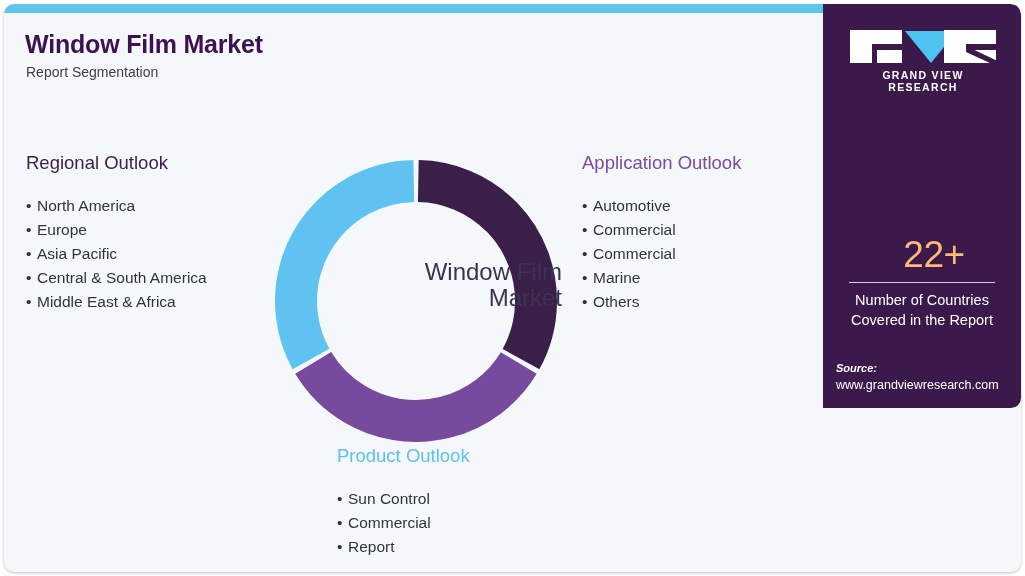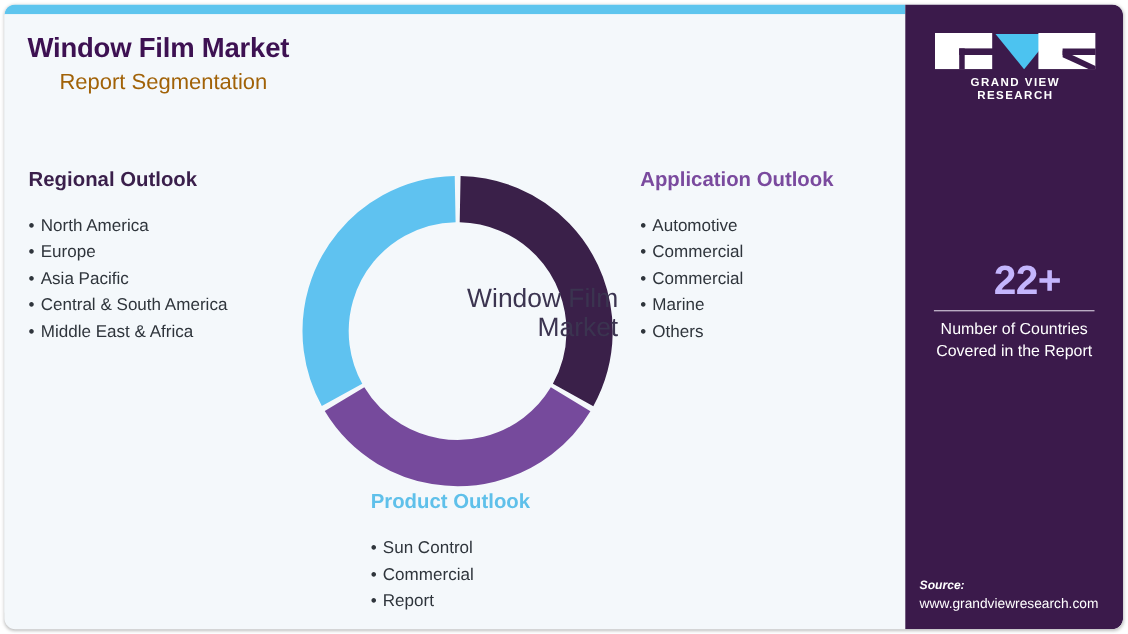--- a/index.html
+++ b/index.html
@@ -41,29 +41,28 @@
     position: absolute;
     left: 21px; top: 17px;
     font-size: 25px;
     font-weight: bold;
     color: #3d1152;
     letter-spacing: -0.2px;
   }
   .subtitle {
     position: absolute;
     left: 22px; top: 51px;
-    font-size: 20px;
-    color: #a16207;
-    margin-left: 28px;
+    font-size: 14px;
+    color: #404040;
   }
   
   .outlook-block { position: absolute; }
   .outlook-head {
     font-size: 18.5px;
-    font-weight: bold;
+    font-weight: normal;
     margin-bottom: 3px;
     white-space: nowrap;
   }
   .outlook-list { list-style: none; margin-top: 20px; }
   .outlook-list li {
     font-size: 15.5px;
     color: #2f353c;
     line-height: 24px;
     white-space: nowrap;
   }
@@ -91,21 +90,21 @@
     width: 292px;
     text-align: right;
     font-size: 24px;
     line-height: 26px;
     color: #3b3450;
   }
   
   .side-panel {
     position: absolute;
     right: 0; top: 0;
-    width: 198px; height: 568px;
+    width: 198px; height: 404px;
     background: #3b1a4b;
     border-top-right-radius: 10px;
     border-bottom-right-radius: 10px;
   }
   .logo {
     position: absolute;
     left: 27px; top: 26px;
     width: 146px; height: 52px;
   }
   .logo-marks {
@@ -120,23 +119,23 @@
     font-weight: bold;
     letter-spacing: 1.3px;
   }
   .stat-wrap {
     position: absolute;
     left: 0; top: 230px;
     width: 198px;
     text-align: center;
   }
   .stat-number {
-    color: #c4b5fd;
+    color: #fdba74;
     font-size: 37px;
-    font-weight: bold;
+    font-weight: normal;
     letter-spacing: -0.5px;
     padding-left: 24px;
   }
   .stat-rule {
     width: 146px; height: 1px;
     background: #d9cfe0;
     margin: 6px auto 7px auto;
   }
   .stat-caption {
     color: #ffffff;

